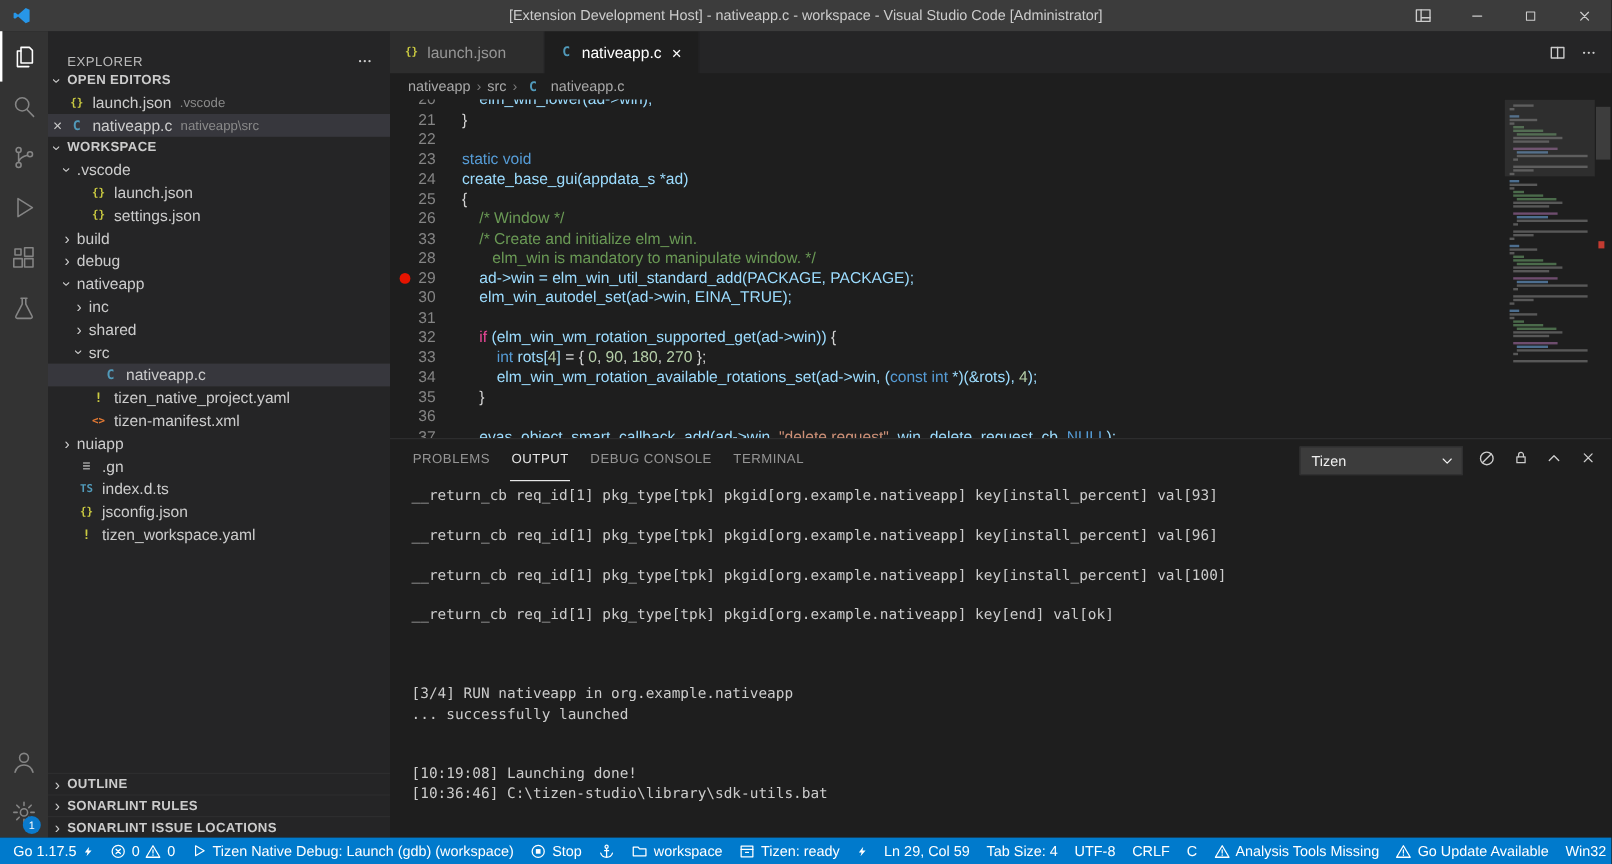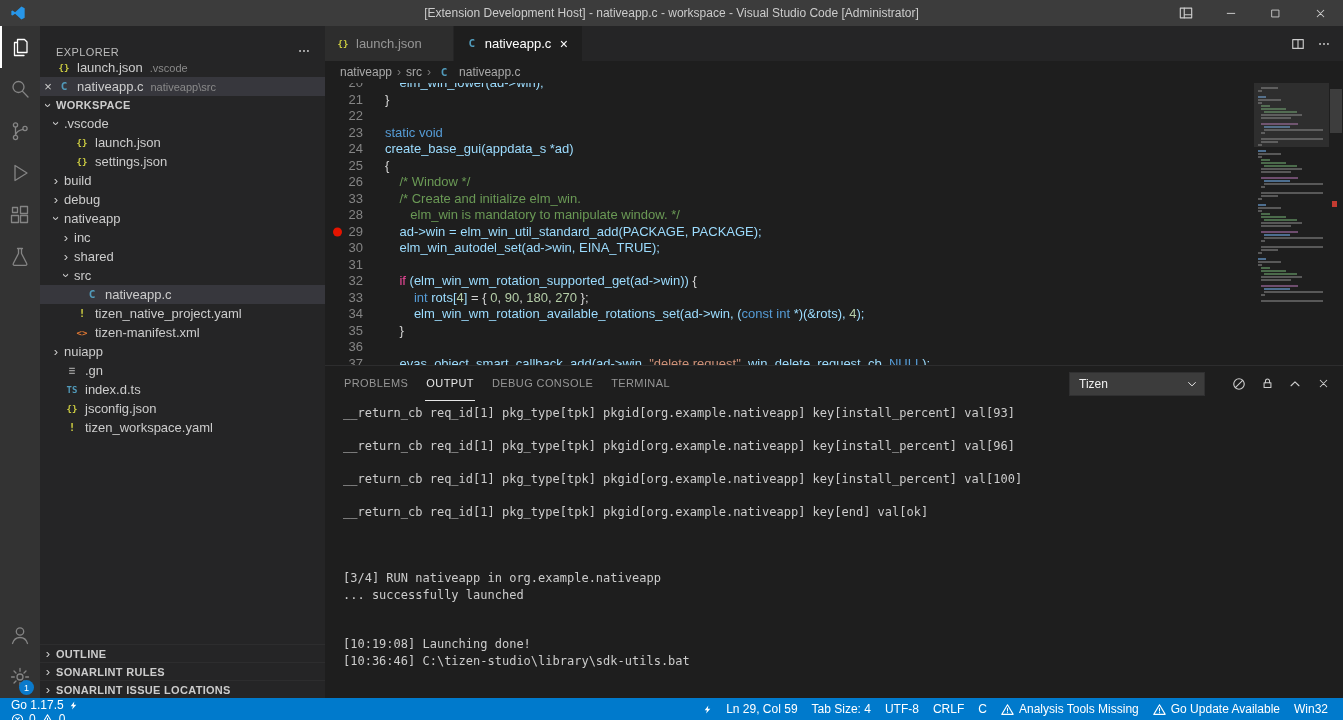--- a/index.html
+++ b/index.html
@@ -91,32 +91,32 @@
   .scroll-thumb{position:absolute;top:6px;left:1px;width:12px;height:44px;background:rgba(121,121,121,0.35);}
   .overview-bp{position:absolute;top:118px;left:3px;width:5px;height:6px;background:#c43b31;}
 
   
   .panel{flex:1;display:flex;flex-direction:column;min-height:0;border-top:1px solid #2d2d2e;}
   .panel-header{height:35px;flex:0 0 35px;display:flex;align-items:center;padding:0 10px 0 18px;}
   .panel-tabs{display:flex;gap:16px;height:100%;align-items:stretch;}
   .panel-tab{font-size:11px;color:#969696;display:flex;align-items:center;letter-spacing:.4px;
     border-bottom:1px solid transparent;padding:0 1px;}
   .panel-tab.active{color:#e7e7e7;border-bottom:1px solid #e7e7e7;}
-  .panel-actions{margin-left:auto;display:flex;align-items:center;gap:20px;color:#cccccc;}
+  .panel-actions{margin-left:auto;display:flex;gap:6px;color:#cccccc;}
   .channel-select{background:#3c3c3c;border:1px solid #303031;color:#f0f0f0;font-size:12px;
     height:24px;width:136px;display:flex;align-items:center;padding:0 6px 0 9px;justify-content:space-between;margin-right:4px;}
   .panel-action{display:flex;align-items:center;justify-content:center;width:20px;height:20px;}
   .panel-body{flex:1;overflow:hidden;font-family:"DejaVu Sans Mono","Liberation Mono",monospace;
     font-size:12px;color:#cccccc;padding:5px 0 0 18px;}
   .out-line{height:16.5px;white-space:pre;}
 
   
   .statusbar{height:22px;flex:0 0 22px;background:#007acc;color:#ffffff;display:flex;
     align-items:stretch;font-size:12px;white-space:nowrap;}
-  .sb-left{display:flex;padding-left:4px;flex-direction:column;}
+  .sb-left{display:flex;padding-left:4px;}
   .sb-right{margin-left:auto;display:flex;padding-right:8px;}
   .sb-item{display:flex;align-items:center;gap:5px;padding:0 7px;}
 </style>
 </head>
 <body>
 
 <div id="app">
 
   <div class="titlebar">
     <div class="logo icon">
@@ -234,20 +234,24 @@
     <div class="sidebar">
       <div class="sidebar-header">
         <span>EXPLORER</span>
         <span class="hdr-actions icon">
             <svg width="14" height="14" viewBox="0 0 16 16">
               <circle cx="3.5" cy="8" r="1.1" fill="currentColor"></circle>
               <circle cx="8" cy="8" r="1.1" fill="currentColor"></circle>
               <circle cx="12.5" cy="8" r="1.1" fill="currentColor"></circle>
             </svg>
           </span>
+      </div>
+      <div class="section-header">
+        <span class="chev down">›</span>
+        <span>OPEN EDITORS</span>
       </div>
       <div>
           <div class="oe-row">
             <span class="oe-close"></span>
             <span class="file-icon ficon-json">{}</span>
             <span class="row-label">launch.json</span>
             <span class="detail">.vscode</span>
           </div>
           <div class="oe-row selected">
             <span class="oe-close">×</span>

